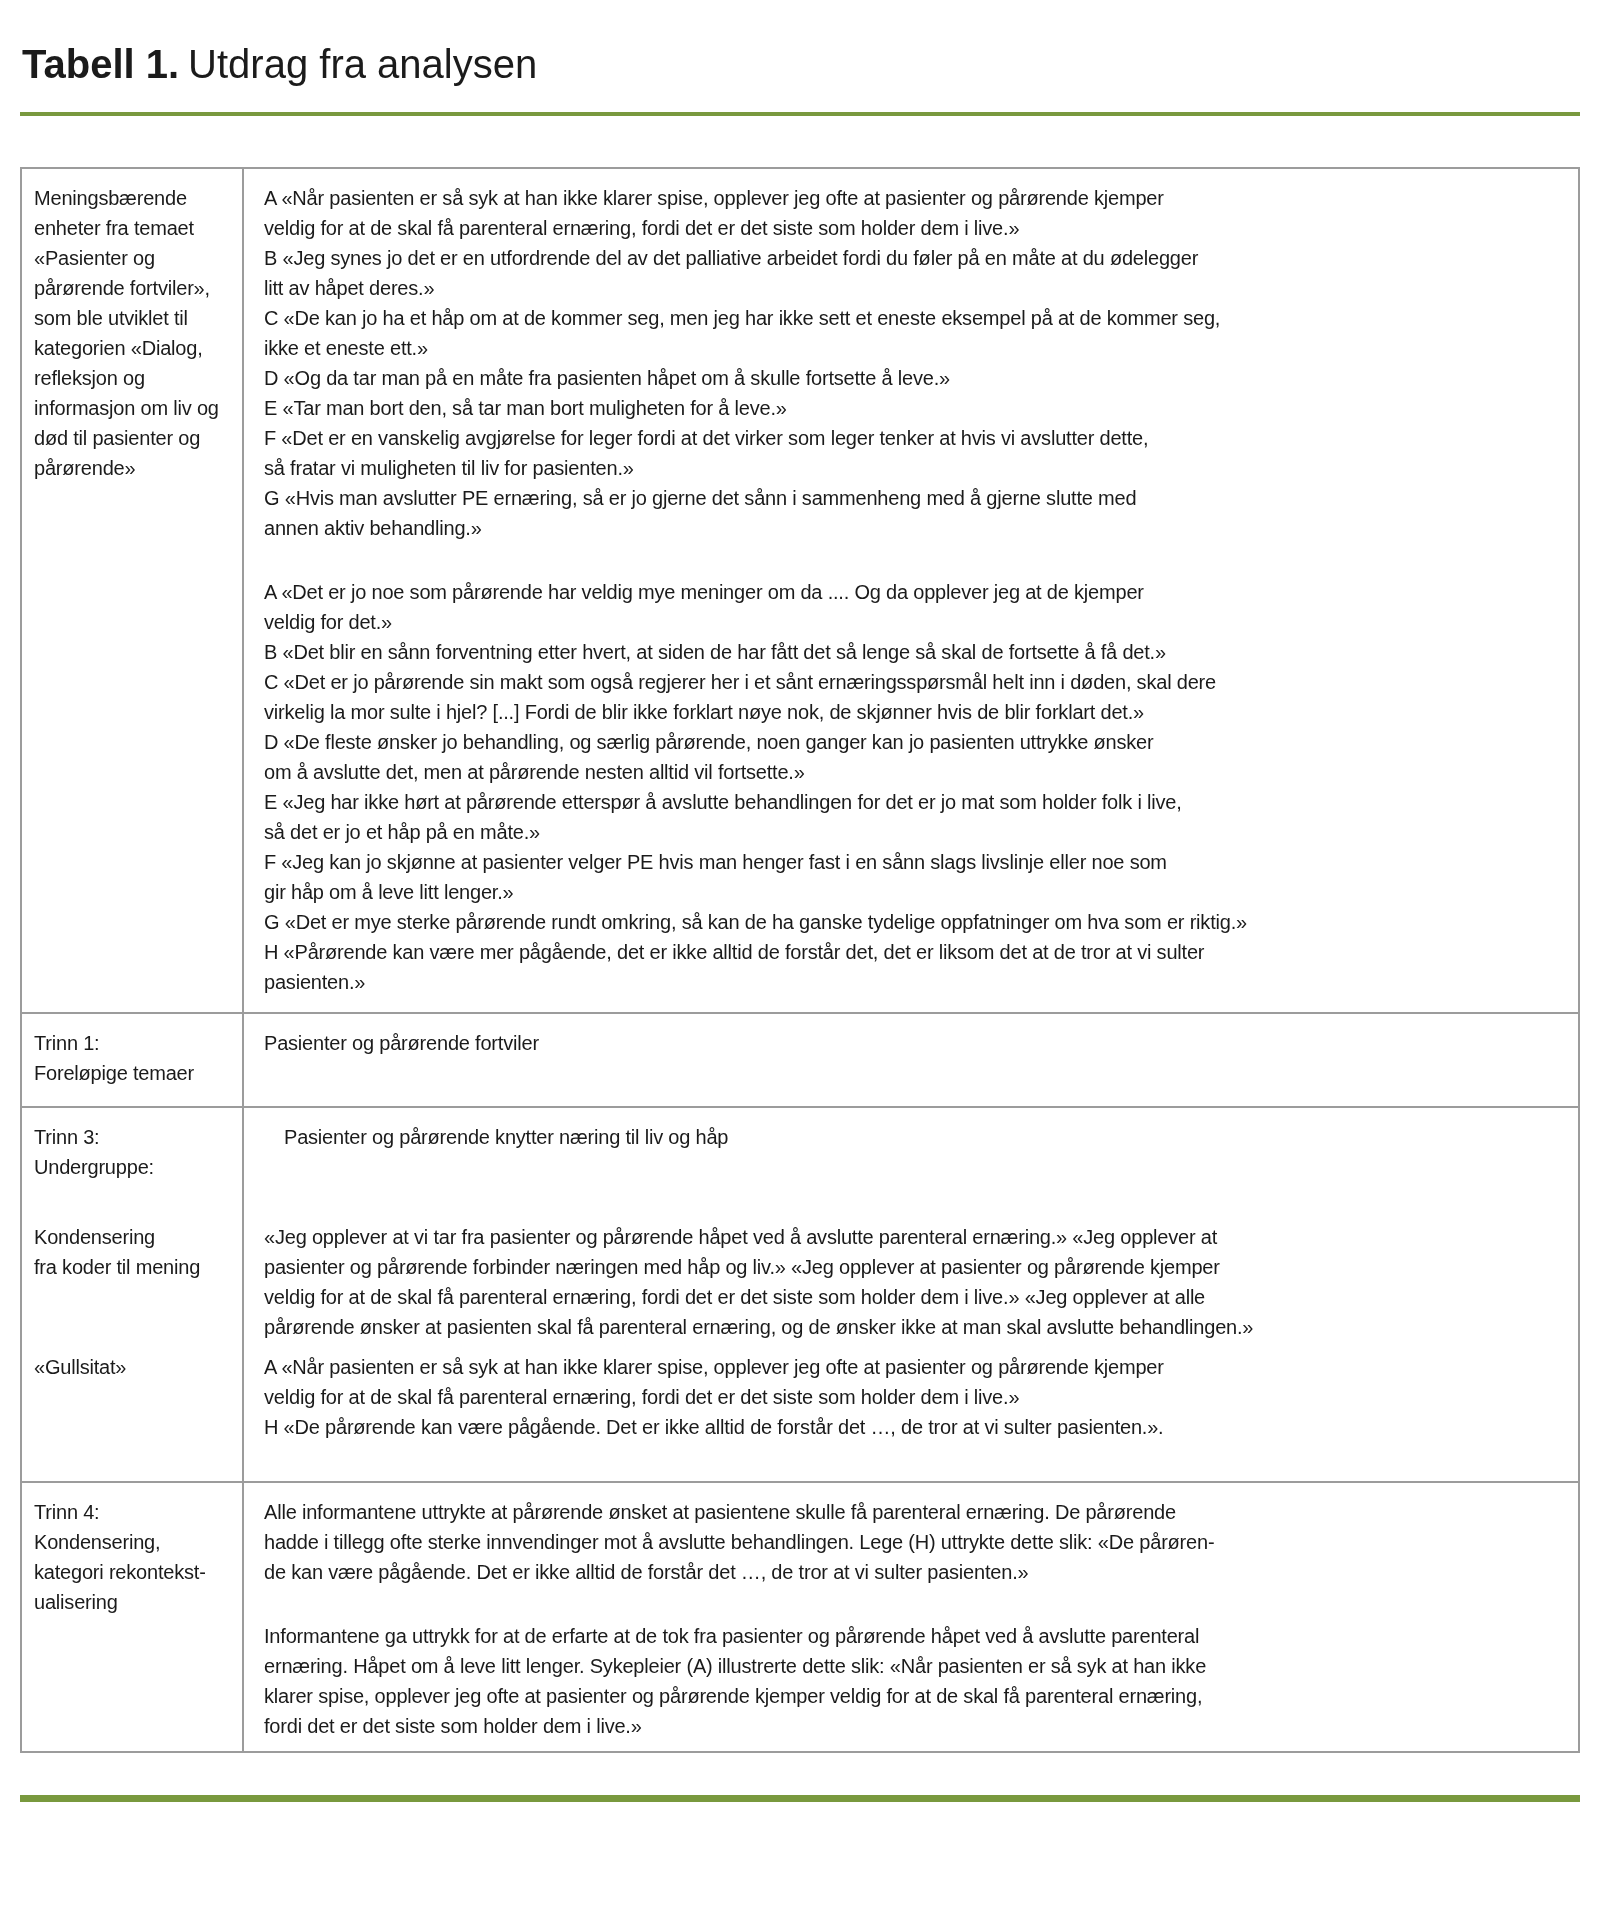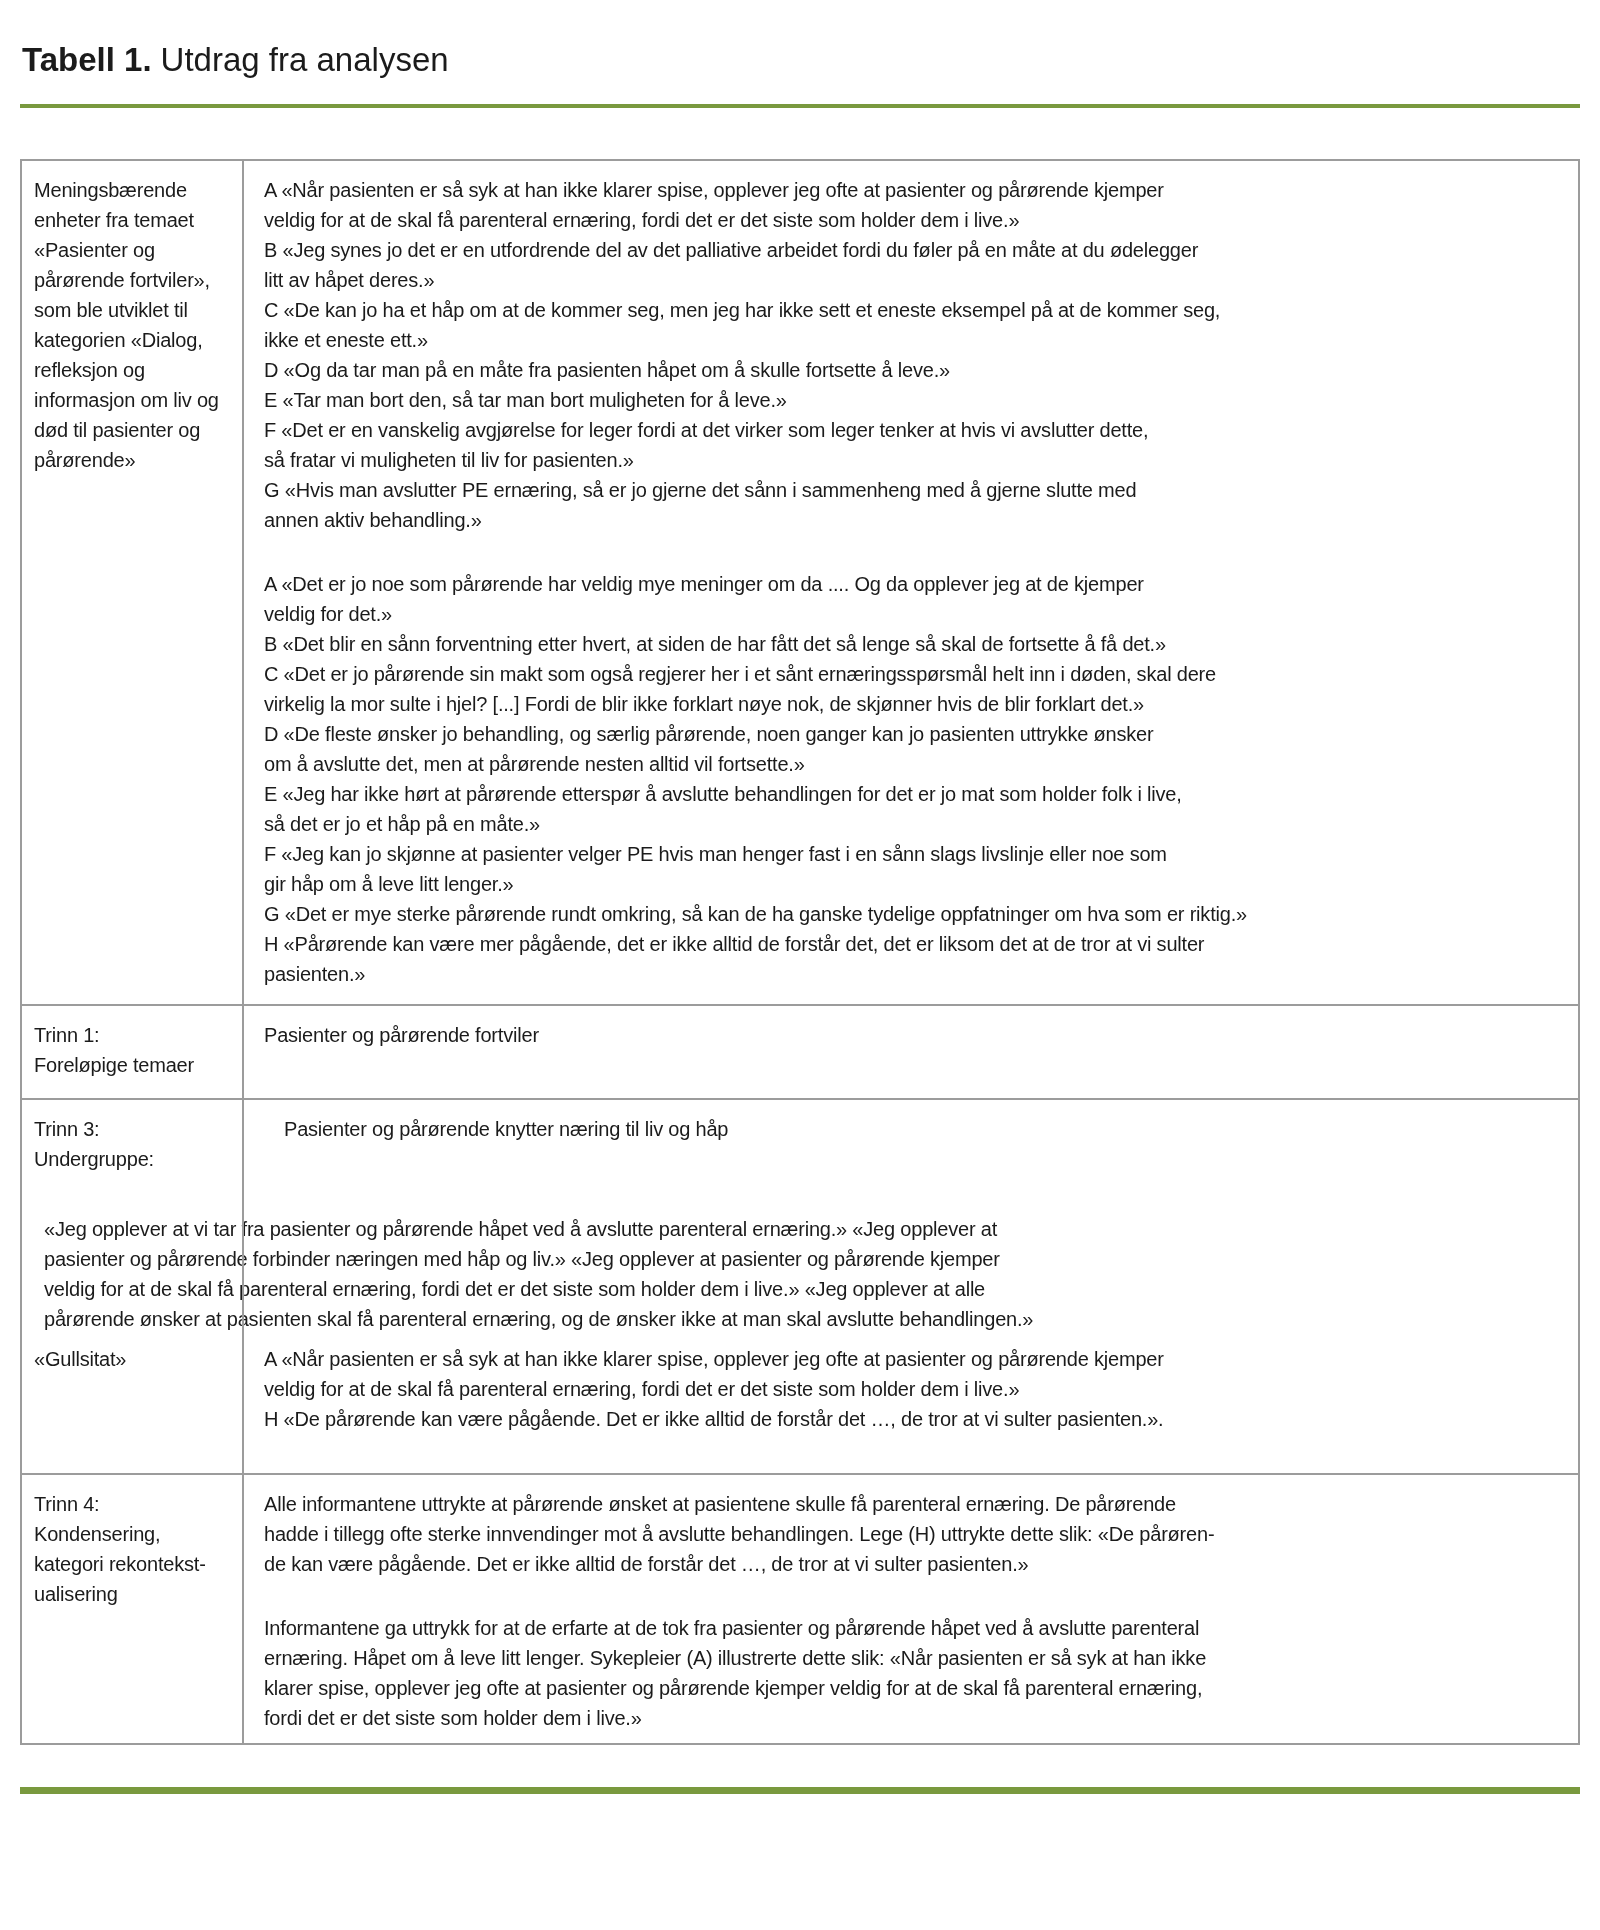--- a/index.html
+++ b/index.html
@@ -5,21 +5,21 @@
   :root { --accent: #79993e; --bc: #9c9c9c; --ink: #1b1b1b; }
   html, body { margin: 0; padding: 0; background: #ffffff; }
   body {
     width: 1600px; min-height: 1930px; box-sizing: border-box;
     font-family: "Liberation Sans", sans-serif;
     color: var(--ink);
   }
   .page { padding: 34px 20px 30px 20px; }
   .title {
     margin: 6px 0 24px 2px;
-    font-size: 33px; font-weight: 400; line-height: 1.2;
+    font-size: 40px; font-weight: 400; line-height: 1.2;
   }
   .title .title-bold { font-weight: 700; }
   .title span + span { margin-left: 9px; }
   .rule { border: 0; margin: 0; background: var(--accent); }
   .rule-top { height: 4px; }
   .rule-bottom { height: 7px; margin-top: 42px; }
   .analysis-table {
     margin-top: 51px;
     border: 2px solid var(--bc);
     position: relative;
@@ -100,20 +100,24 @@
         <div class="tsection" style="min-height: 100px; gap: 20px;">
           <div class="cell cell-left">
             <div class="block">Trinn 3:
 Undergruppe:</div>
           </div>
           <div class="cell cell-right">
             <div class="block">Pasienter og pårørende knytter næring til liv og håp</div>
           </div>
         </div>
         <div class="tsection" style="min-height: 130px;">
+          <div class="cell cell-left">
+            <div class="block">Kondensering
+fra koder til mening</div>
+          </div>
           <div class="cell cell-right">
             <div class="block">«Jeg opplever at vi tar fra pasienter og pårørende håpet ved å avslutte parenteral ernæring.» «Jeg opplever at
 pasienter og pårørende forbinder næringen med håp og liv.» «Jeg opplever at pasienter og pårørende kjemper
 veldig for at de skal få parenteral ernæring, fordi det er det siste som holder dem i live.» «Jeg opplever at alle
 pårørende ønsker at pasienten skal få parenteral ernæring, og de ønsker ikke at man skal avslutte behandlingen.»</div>
           </div>
         </div>
         <div class="tsection">
           <div class="cell cell-left">
             <div class="block">«Gullsitat»</div>

